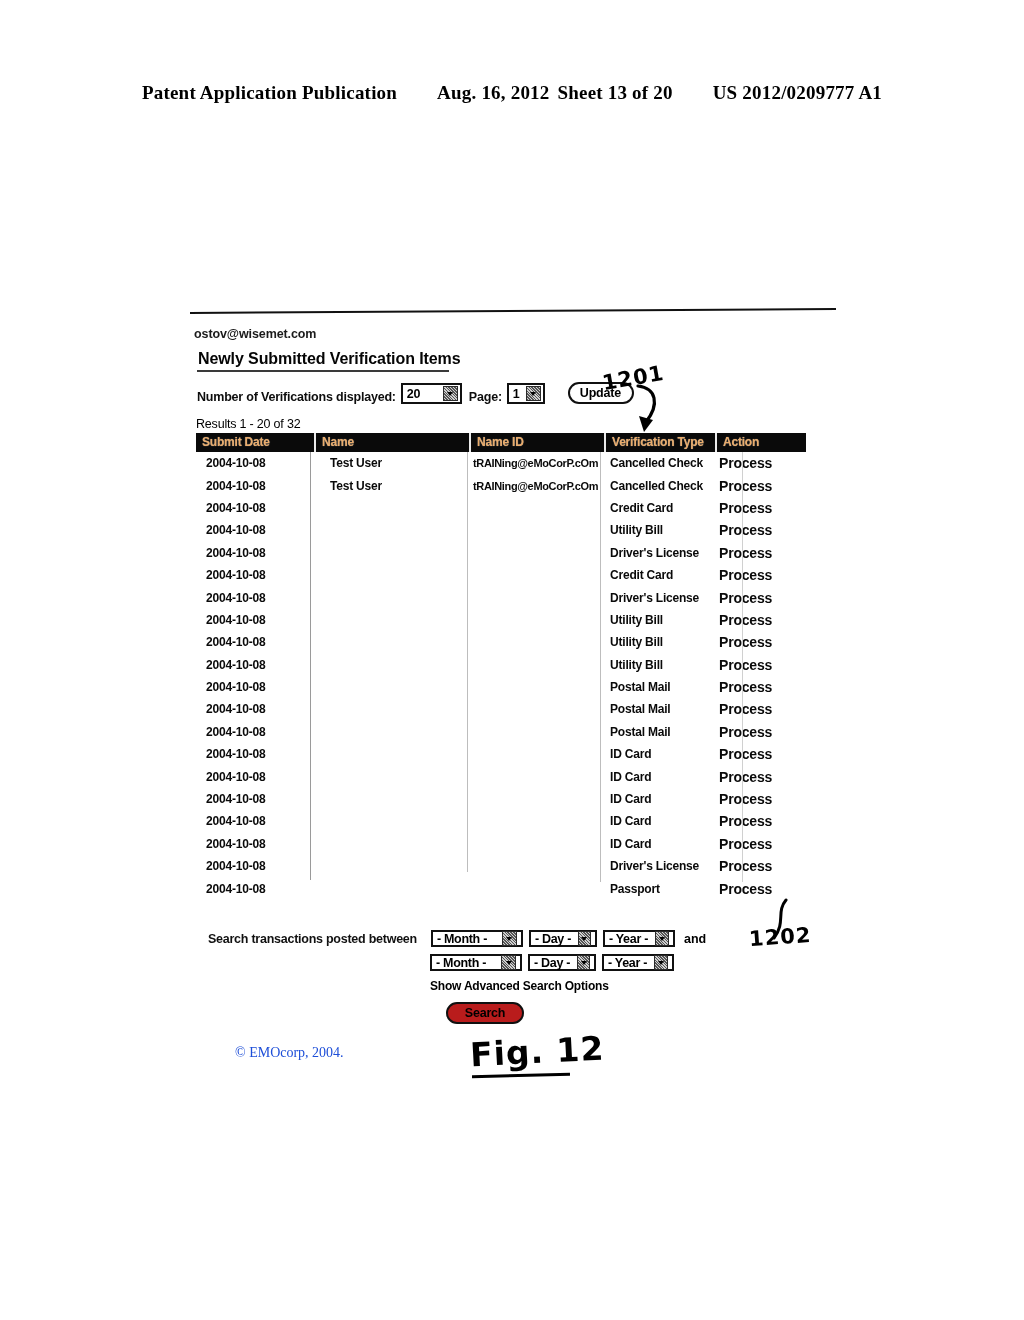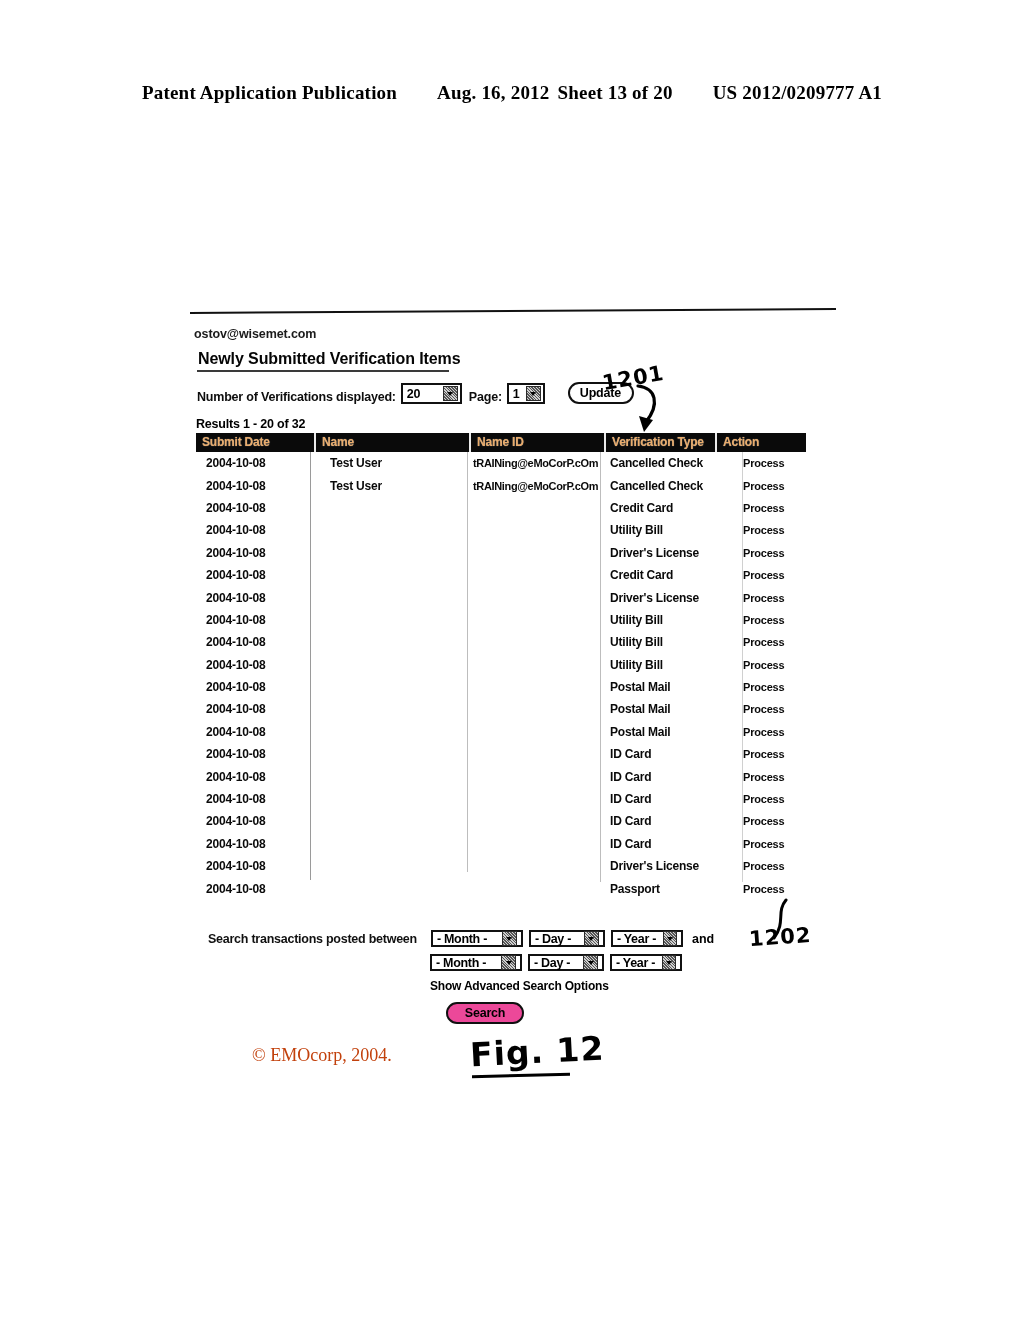--- a/index.html
+++ b/index.html
@@ -148,21 +148,21 @@
     background: #fff;
     letter-spacing: -0.2px;
     margin-left: 16px;
   }
 
   .results-line {
     position: absolute;
     left: 6px;
     top: 117px;
     font-size: 12.5px;
-    font-weight: bold;
+    font-weight: normal;
     letter-spacing: -0.2px;
   }
 
   
   .table {
     position: absolute;
     left: 6px;
     top: 133px;
     width: 610px;
   }
@@ -206,24 +206,23 @@
     padding-left: 6px;
     white-space: nowrap;
     overflow: hidden;
     font-weight: 600;
   }
   .td.col-date  { padding-left: 10px; }
   .td.col-name  { padding-left: 14px; }
   .td.col-user  { font-size: 11px; letter-spacing: -0.35px; padding-left: 2px; }
   .td.col-type  { padding-left: 4px; }
   .td.col-action {
-    font-size: 11px;
+    font-size: 14px;
     padding-left: 2px;
     letter-spacing: -0.2px;
-    margin-left: 24px;
   }
 
   
   .scan-line {
     position: absolute;
     width: 1px;
     background: #bdbdbd;
   }
   .scan-line.l1 { left: 120px; top: 152px; height: 428px; background:#9a9a9a; }
   .scan-line.l2 { left: 277px; top: 152px; height: 420px; }
@@ -258,21 +257,21 @@
     background: #fff;
     height: 17px;
     margin-right: 6px;
     padding: 0 2px 0 4px;
     font-size: 12.5px;
     font-weight: bold;
     letter-spacing: -0.3px;
     box-sizing: border-box;
   }
   .date-select.month { width: 92px; }
-  .date-select.day   { width: 76px; }
+  .date-select.day   { width: 68px; }
   .date-select.year  { width: 72px; }
   .date-select .ds-val { margin-right: 4px; }
   .and-word {
     font-size: 12.5px;
     font-weight: 600;
     margin-left: 3px;
   }
   .search-row.second { margin-top: 7px; }
   .search-row.second .spacer { width: 222px; }
   .advanced-link {
@@ -287,31 +286,31 @@
     margin-left: 238px;
     display: inline-flex;
     align-items: center;
     justify-content: center;
     border: 2px solid #101010;
     border-radius: 12px;
     height: 18px;
     width: 74px;
     font-size: 12.5px;
     font-weight: bold;
-    background: #ec4899;
+    background: #b91c1c;
     letter-spacing: -0.2px;
   }
 
   .copyright {
     position: absolute;
-    left: 62px;
+    left: 45px;
     top: 745px;
     font-family: "Liberation Serif", serif;
-    font-size: 18px;
-    color: #c2410c;
+    font-size: 14px;
+    color: #1d4ed8;
   }
 
   
   .handwriting {
     position: absolute;
     font-family: "DejaVu Sans", sans-serif;
     font-weight: bold;
     color: #000;
   }
   .hw-1201 {

